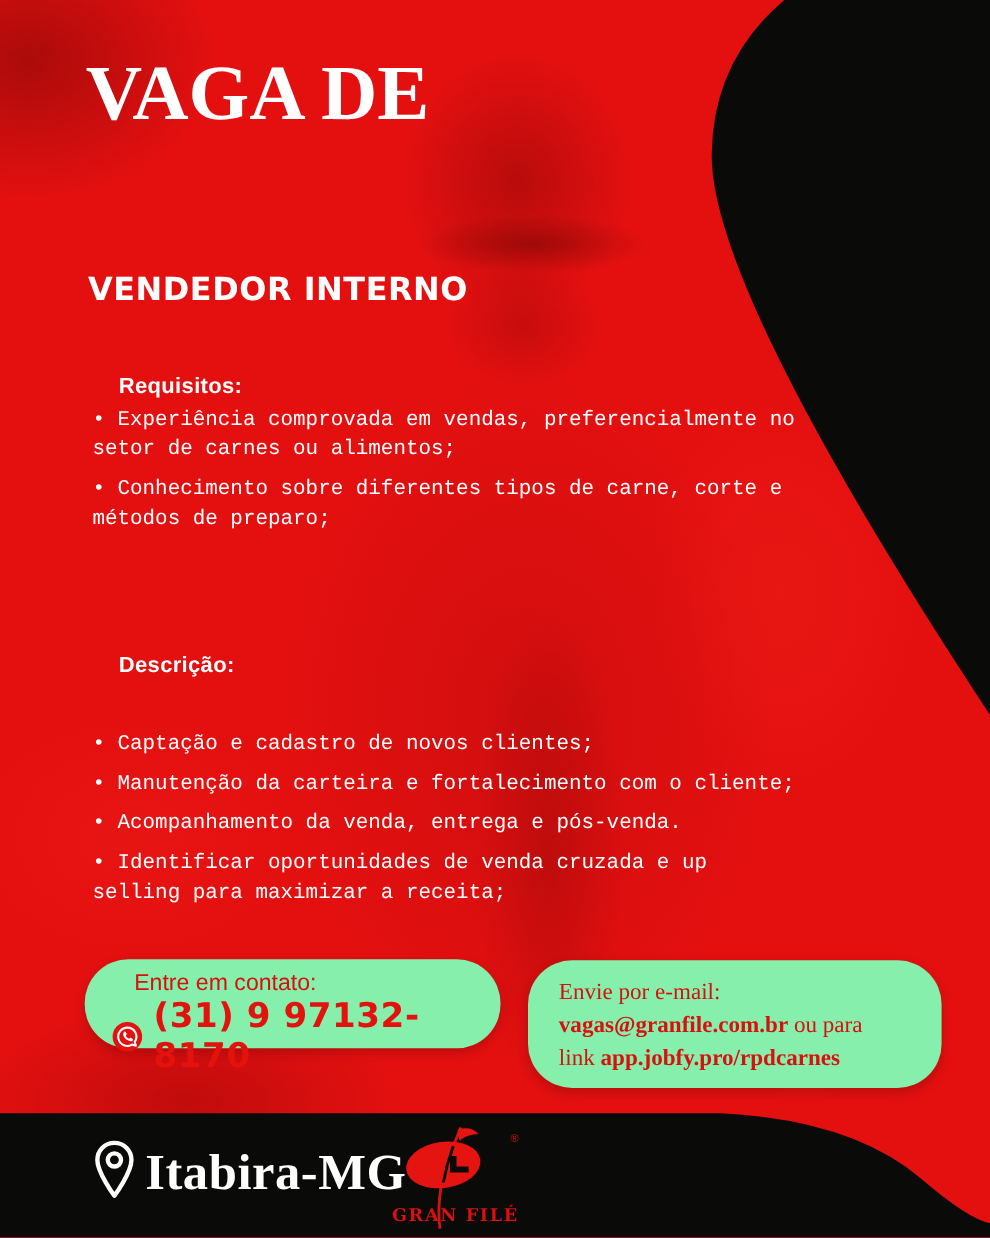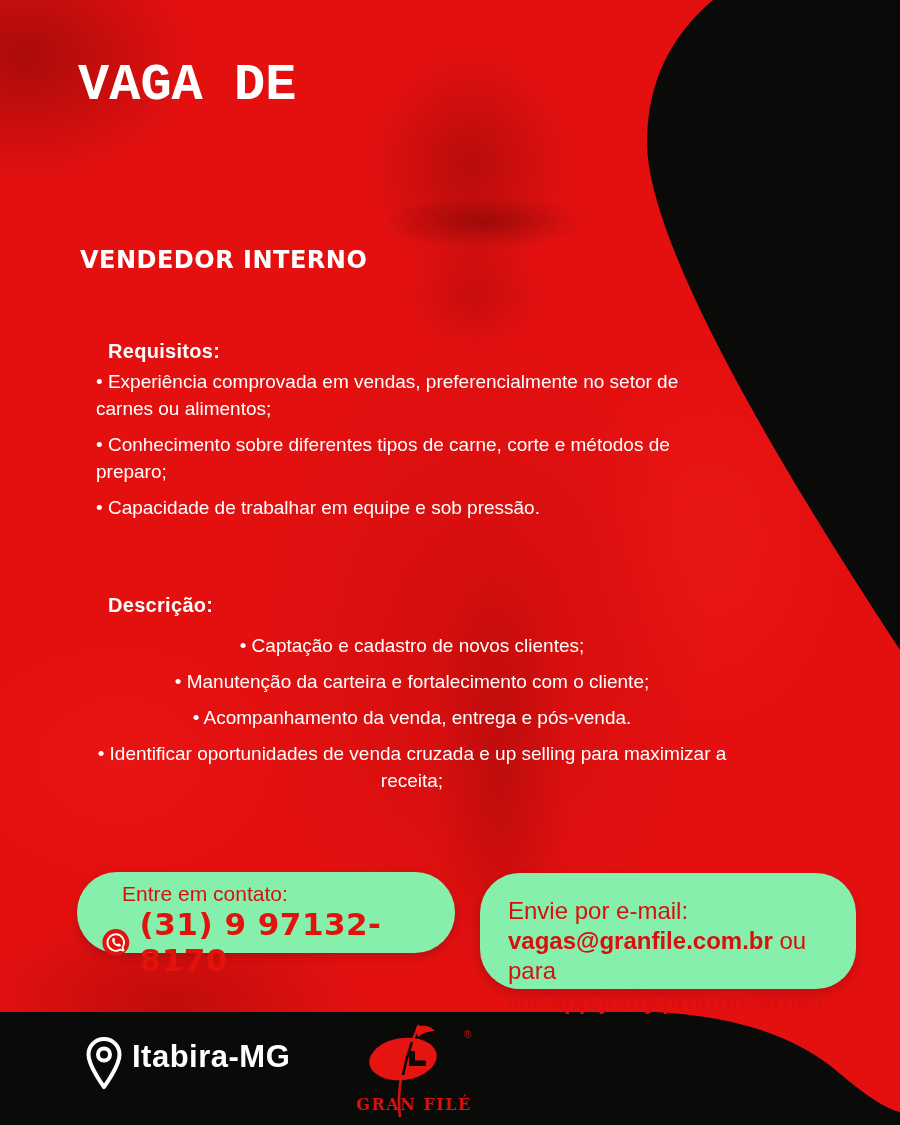--- a/index.html
+++ b/index.html
@@ -22,67 +22,67 @@
       radial-gradient(ellipse 90px 300px  at 500px 780px, rgba(70,0,0,.18), transparent 75%),
       radial-gradient(ellipse 95px 70px   at 730px 950px, rgba(255,80,60,.40), transparent 70%),
       radial-gradient(ellipse 170px 240px at 710px 540px, rgba(255,60,40,.16), transparent 75%),
       radial-gradient(ellipse 230px 170px at 25px 55px,   rgba(55,0,0,.33), transparent 75%),
       radial-gradient(ellipse 260px 120px at 170px 1000px,rgba(90,0,0,.26), transparent 75%),
       radial-gradient(ellipse 200px 150px at 120px 760px, rgba(255,60,40,.10), transparent 75%);
   }
   .shapes{position:absolute;inset:0;width:900px;height:1125px;}
   .headline{
     position:absolute;left:78px;top:52px;
-    font-family:Liberation Mono, monospace;
-    font-weight:800;font-size:52px;line-height:67px;
+    font-family:Liberation Serif, serif;
+    font-weight:800;font-size:71px;line-height:67px;
     color:#fff;letter-spacing:0px;
   }
   .job-title{
     position:absolute;left:80px;top:246px;
     font-family:"DejaVu Sans", sans-serif;
-    font-weight:800;font-size:24px;color:#fff;letter-spacing:.5px;
+    font-weight:800;font-size:29px;color:#fff;letter-spacing:.5px;
   }
   .section-label{
     position:absolute;left:80px;
     font-weight:700;font-size:20px;color:#fff;letter-spacing:.3px;margin-left:28px;
   }
   .lbl-req{top:340px;}
   .lbl-desc{top:594px;}
   .bullets{position:absolute;left:80px;width:648px;}
   .bullets-req{top:368px;}
-  .bullets-desc{top:632px;text-align:center;}
+  .bullets-desc{top:663px;}
   .bullets p{
-    margin:0 0 9px 16px;
-    font-size:19px;line-height:27px;color:#fff;font-weight:400;
+    margin:0 0 9px 4px;
+    font-size:19px;line-height:27px;color:#fff;font-weight:400;font-family:Liberation Mono, monospace;
   }
   
   .pill{
     position:absolute;background:#86efac;border-radius:40px;
     box-shadow:0 4px 10px rgba(0,0,0,.18);
   }
   .pill-contact{left:77px;top:872px;width:378px;height:81px;}
   .contact-label{
     position:absolute;left:45px;top:10px;
     font-size:21px;color:#d8100e;font-weight:500;
   }
   .phone-row{position:absolute;left:24px;top:34px;display:flex;align-items:center;gap:9px;}
   .phone-number{
     font-family:"DejaVu Sans", sans-serif;
     font-size:31px;font-weight:800;color:#e3120c;letter-spacing:.5px;
   }
   .pill-email{left:480px;top:873px;width:376px;height:116px;}
-  .email-lines{position:absolute;left:28px;top:23px;font-size:24px;line-height:30px;color:#d8100e;}
+  .email-lines{position:absolute;left:28px;top:13px;font-size:21px;line-height:30px;color:#d8100e;font-family:Liberation Serif, serif;}
   .email-lines .b{font-weight:700;}
   
   .bar-content{position:absolute;left:0;top:1012px;width:900px;height:113px;}
   .pin-wrap{position:absolute;left:84px;top:24px;}
   .location-text{
     position:absolute;left:132px;top:27px;
-    font-family:Liberation Sans, sans-serif;
-    font-size:31px;font-weight:800;color:#fff;letter-spacing:.5px;
+    font-family:Liberation Serif, serif;
+    font-size:46px;font-weight:800;color:#fff;letter-spacing:.5px;
   }
   .logo-wrap{position:absolute;left:352px;top:10px;}
 </style>
 </head>
 <body>
 
 <div class="poster">
 
   <div class="photo-layer"></div>
 
@@ -94,21 +94,20 @@
   <div class="headline">
     <div>VAGA DE</div>
   </div>
 
   <div class="job-title">VENDEDOR INTERNO</div>
 
   <div class="section-label lbl-req">Requisitos:</div>
   <div class="bullets bullets-req">
     <p>• Experiência comprovada em vendas, preferencialmente no setor de carnes ou alimentos;</p>
     <p>• Conhecimento sobre diferentes tipos de carne, corte e métodos de preparo;</p>
-    <p>• Capacidade de trabalhar em equipe e sob pressão.</p>
   </div>
 
   <div class="section-label lbl-desc">Descrição:</div>
   <div class="bullets bullets-desc">
     <p>• Captação e cadastro de novos clientes;</p>
     <p>• Manutenção da carteira e fortalecimento com o cliente;</p>
     <p>• Acompanhamento da venda, entrega e pós-venda.</p>
     <p>• Identificar oportunidades de venda cruzada e up selling para maximizar a receita;</p>
   </div>
 

